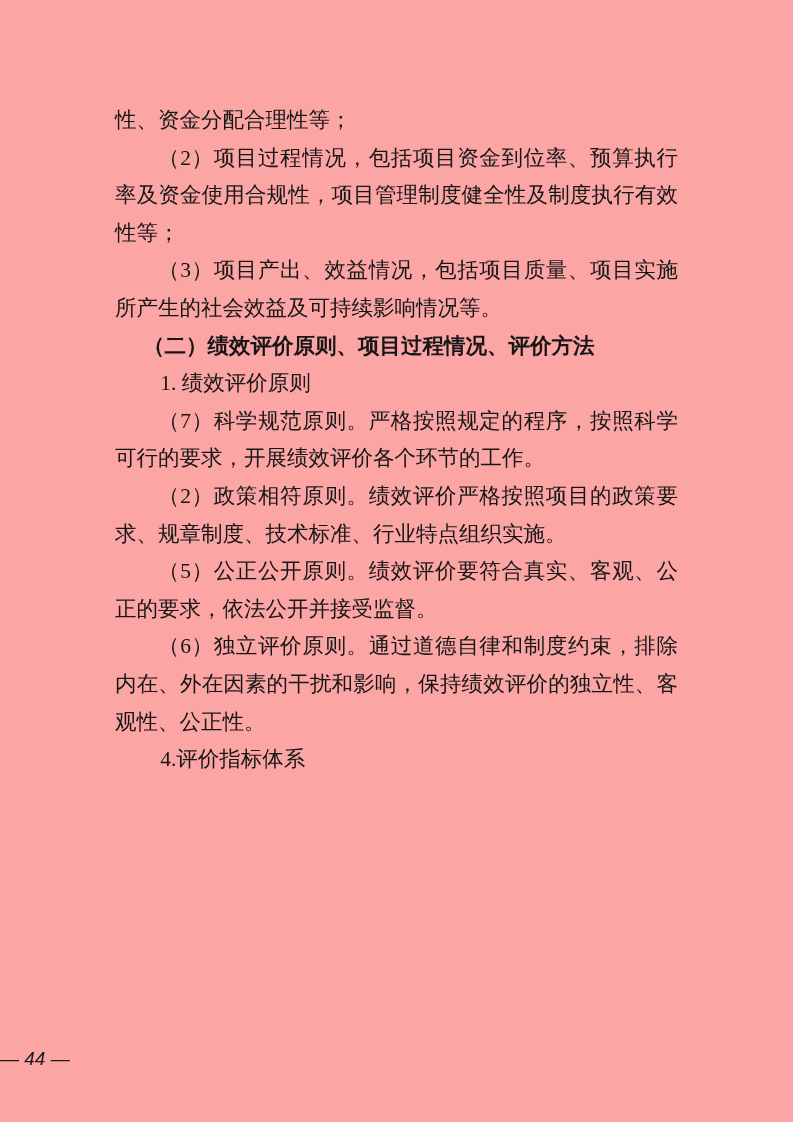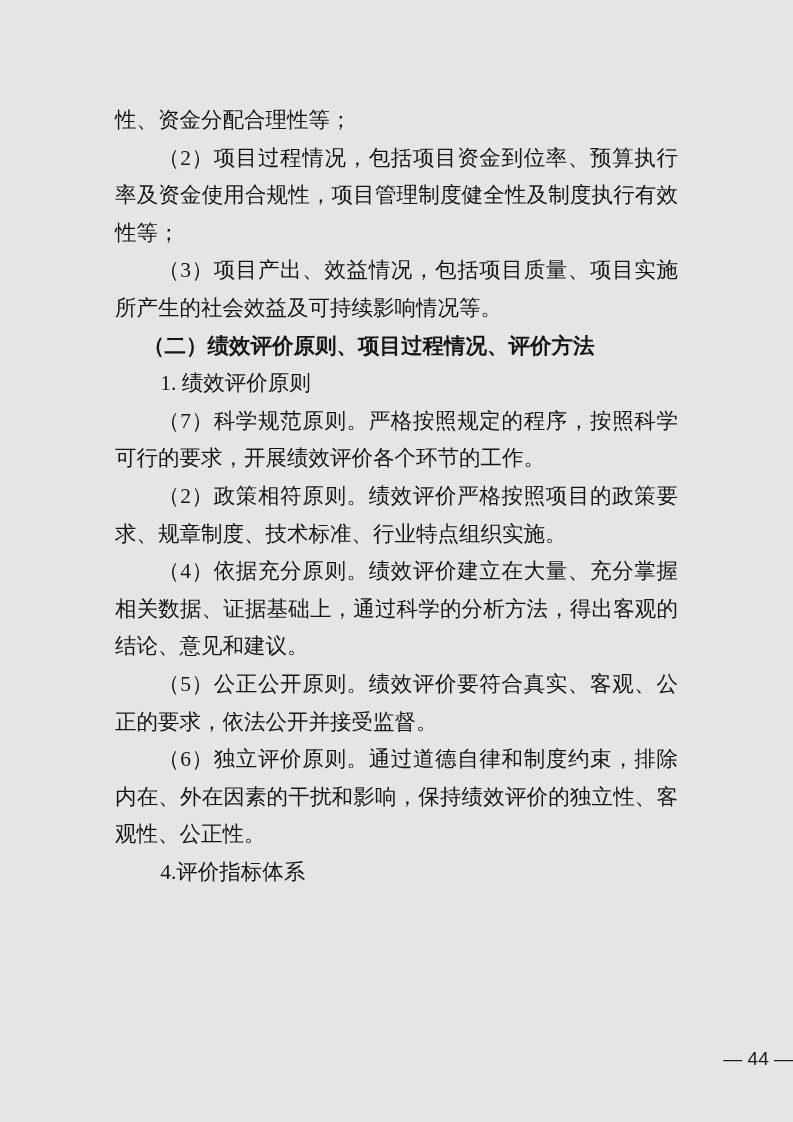--- a/index.html
+++ b/index.html
@@ -4,21 +4,21 @@
 <style>
   html, body {
     margin: 0;
     padding: 0;
     background: #ffffff;
   }
   .page {
     position: relative;
     width: 793px;
     height: 1122px;
-    background: #e5e5e5;
+    background: #fca5a5;
     overflow: hidden;
     font-family: "Liberation Serif", "DejaVu Serif", serif;
     color: #161616;
   }
   .content {
     position: absolute;
     left: 115px;
     top: 102px;
     width: 563px;
     font-size: 21.5px;
@@ -40,38 +40,38 @@
     font-weight: 700;
   }
   .p-sub {
     text-indent: 2.1em;
   }
   .footer {
     position: absolute;
     left: 0;
     top: 1048px;
     width: 100%;
-    text-align: right;
+    text-align: left;
     font-family: "Liberation Sans", "DejaVu Sans", sans-serif;
     font-size: 19px;
     line-height: 22px;
     color: #1a1a1a;
+    font-style: italic;
   }
 </style>
 </head>
 <body>
 
 <div class="page">
   <div class="content">
     <p class="p-cont">性、资金分配合理性等；</p>
     <p class="p-indent">（2）项目过程情况，包括项目资金到位率、预算执行率及资金使用合规性，项目管理制度健全性及制度执行有效性等；</p>
     <p class="p-indent">（3）项目产出、效益情况，包括项目质量、项目实施所产生的社会效益及可持续影响情况等。</p>
     <p class="p-heading">（二）绩效评价原则、项目过程情况、评价方法</p>
     <p class="p-sub">1. 绩效评价原则</p>
     <p class="p-indent">（7）科学规范原则。严格按照规定的程序，按照科学可行的要求，开展绩效评价各个环节的工作。</p>
     <p class="p-indent">（2）政策相符原则。绩效评价严格按照项目的政策要求、规章制度、技术标准、行业特点组织实施。</p>
-    <p class="p-indent">（4）依据充分原则。绩效评价建立在大量、充分掌握相关数据、证据基础上，通过科学的分析方法，得出客观的结论、意见和建议。</p>
     <p class="p-indent">（5）公正公开原则。绩效评价要符合真实、客观、公正的要求，依法公开并接受监督。</p>
     <p class="p-indent">（6）独立评价原则。通过道德自律和制度约束，排除内在、外在因素的干扰和影响，保持绩效评价的独立性、客观性、公正性。</p>
     <p class="p-sub">4.评价指标体系</p>
   </div>
   <div class="footer">— 44 —</div>
 </div>
 
 </body></html>

